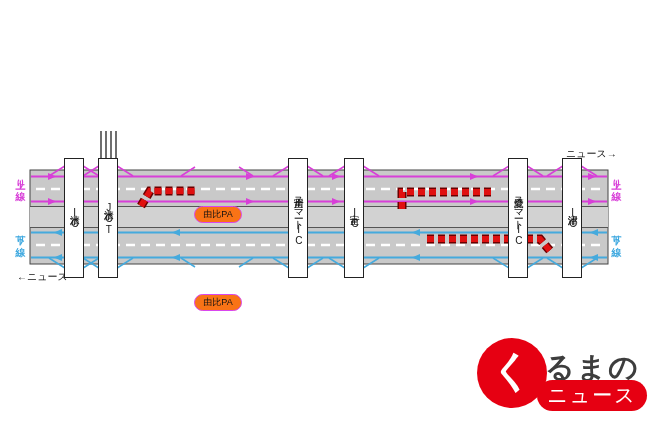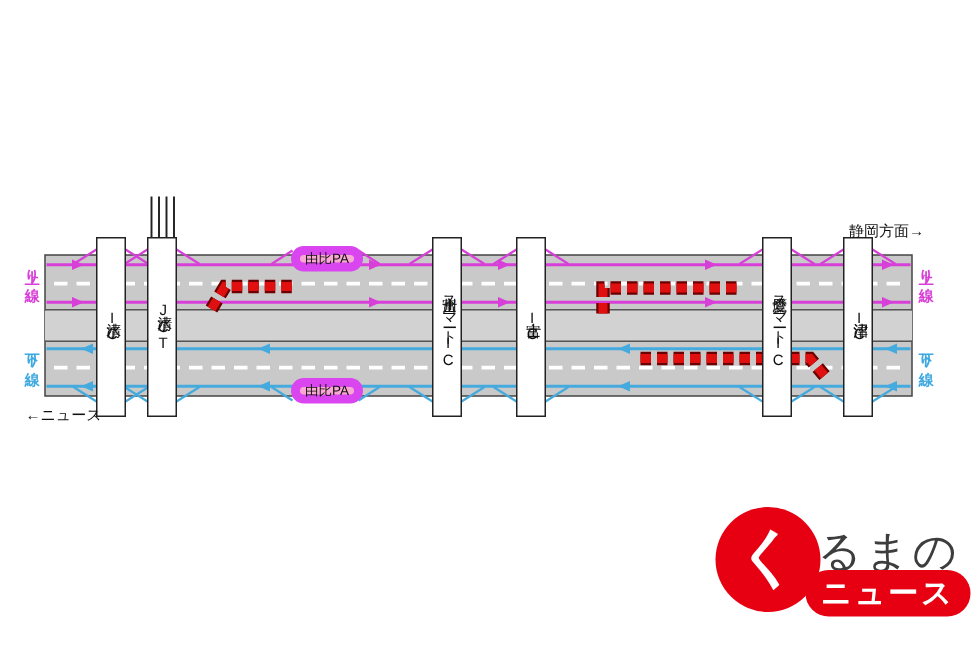--- a/index.html
+++ b/index.html
@@ -8,38 +8,38 @@
   .stage svg{position:absolute;left:0;top:0;}
 
   
   .ic-box{position:absolute;top:158px;width:20px;height:120px;background:#ffffff;
           border:1px solid #222;box-sizing:border-box;display:flex;align-items:center;
           justify-content:center;z-index:3;}
   .vtext{writing-mode:vertical-rl;text-orientation:upright;font-size:10px;line-height:1.05;
          color:#111;white-space:nowrap;}
 
   
-  .pa-label{position:absolute;width:48px;height:17px;background:#f9a8d4;border:6px solid #d946ef;
+  .pa-label{position:absolute;width:48px;height:17px;background:#f97316;border:1px solid #d946ef;
             border-radius:9px;box-sizing:border-box;display:flex;align-items:center;
-            justify-content:center;font-size:9px;color:#111;z-index:4;}
+            justify-content:center;font-size:9px;color:#111;z-index:4;margin-top:42px;}
 
   
   .dir{position:absolute;font-size:10px;color:#111;z-index:4;}
   .side-label{position:absolute;writing-mode:vertical-rl;text-orientation:upright;
               font-size:10px;font-weight:bold;line-height:1;z-index:4;}
   .up-color{color:#d83fd8;}
   .down-color{color:#3fa9e0;}
 
   
   .logo{position:absolute;left:470px;top:332px;width:180px;height:90px;z-index:5;}
-  .logo-ruma{position:absolute;left:75px;top:16px;font-size:29px;font-weight:normal;
+  .logo-ruma{position:absolute;left:75px;top:16px;font-size:29px;font-weight:bold;
              color:#3d3d3d;letter-spacing:2px;}
   .logo-badge{position:absolute;left:67px;top:48px;width:110px;height:31px;background:#e60012;
               border-radius:16px;display:flex;align-items:center;justify-content:center;
-              color:#fff;font-size:20px;font-weight:bold;letter-spacing:2px;}
+              color:#fff;font-size:20px;font-weight:normal;letter-spacing:2px;}
   .logo-circle{position:absolute;left:7px;top:6px;width:70px;height:70px;background:#e60012;
                border-radius:50%;display:flex;align-items:center;justify-content:center;}
   .logo-ku{color:#fff;font-size:42px;font-weight:bold;transform:translateY(-2px);}
 </style>
 </head>
 <body>
 
 <div class="stage">
 
   <svg width="650" height="433">
@@ -141,21 +141,21 @@
   <div class="ic-box" style="left:508px">
     <span class="vtext">愛鷹スマートIC</span>
   </div>
   <div class="ic-box" style="left:562px">
     <span class="vtext">沼津IC</span>
   </div>
 
   <div class="pa-label" style="left:194px;top:164px">由比PA</div>
   <div class="pa-label" style="left:194px;top:252px">由比PA</div>
 
-  <div class="dir" style="left:566px;top:147px">静岡方面→</div>
+  <div class="dir" style="left:566px;top:147px">ニュース→</div>
   <div class="dir" style="left:17px;top:270px">←ニュース</div>
 
   <div class="side-label up-color" style="left:15px;top:172px">上り線</div>
   <div class="side-label down-color" style="left:15px;top:228px">下り線</div>
   <div class="side-label up-color" style="left:611px;top:172px">上り線</div>
   <div class="side-label down-color" style="left:611px;top:228px">下り線</div>
 
   <div class="logo">
     <div class="logo-ruma">るまの</div>
     <div class="logo-badge">ニュース</div>

